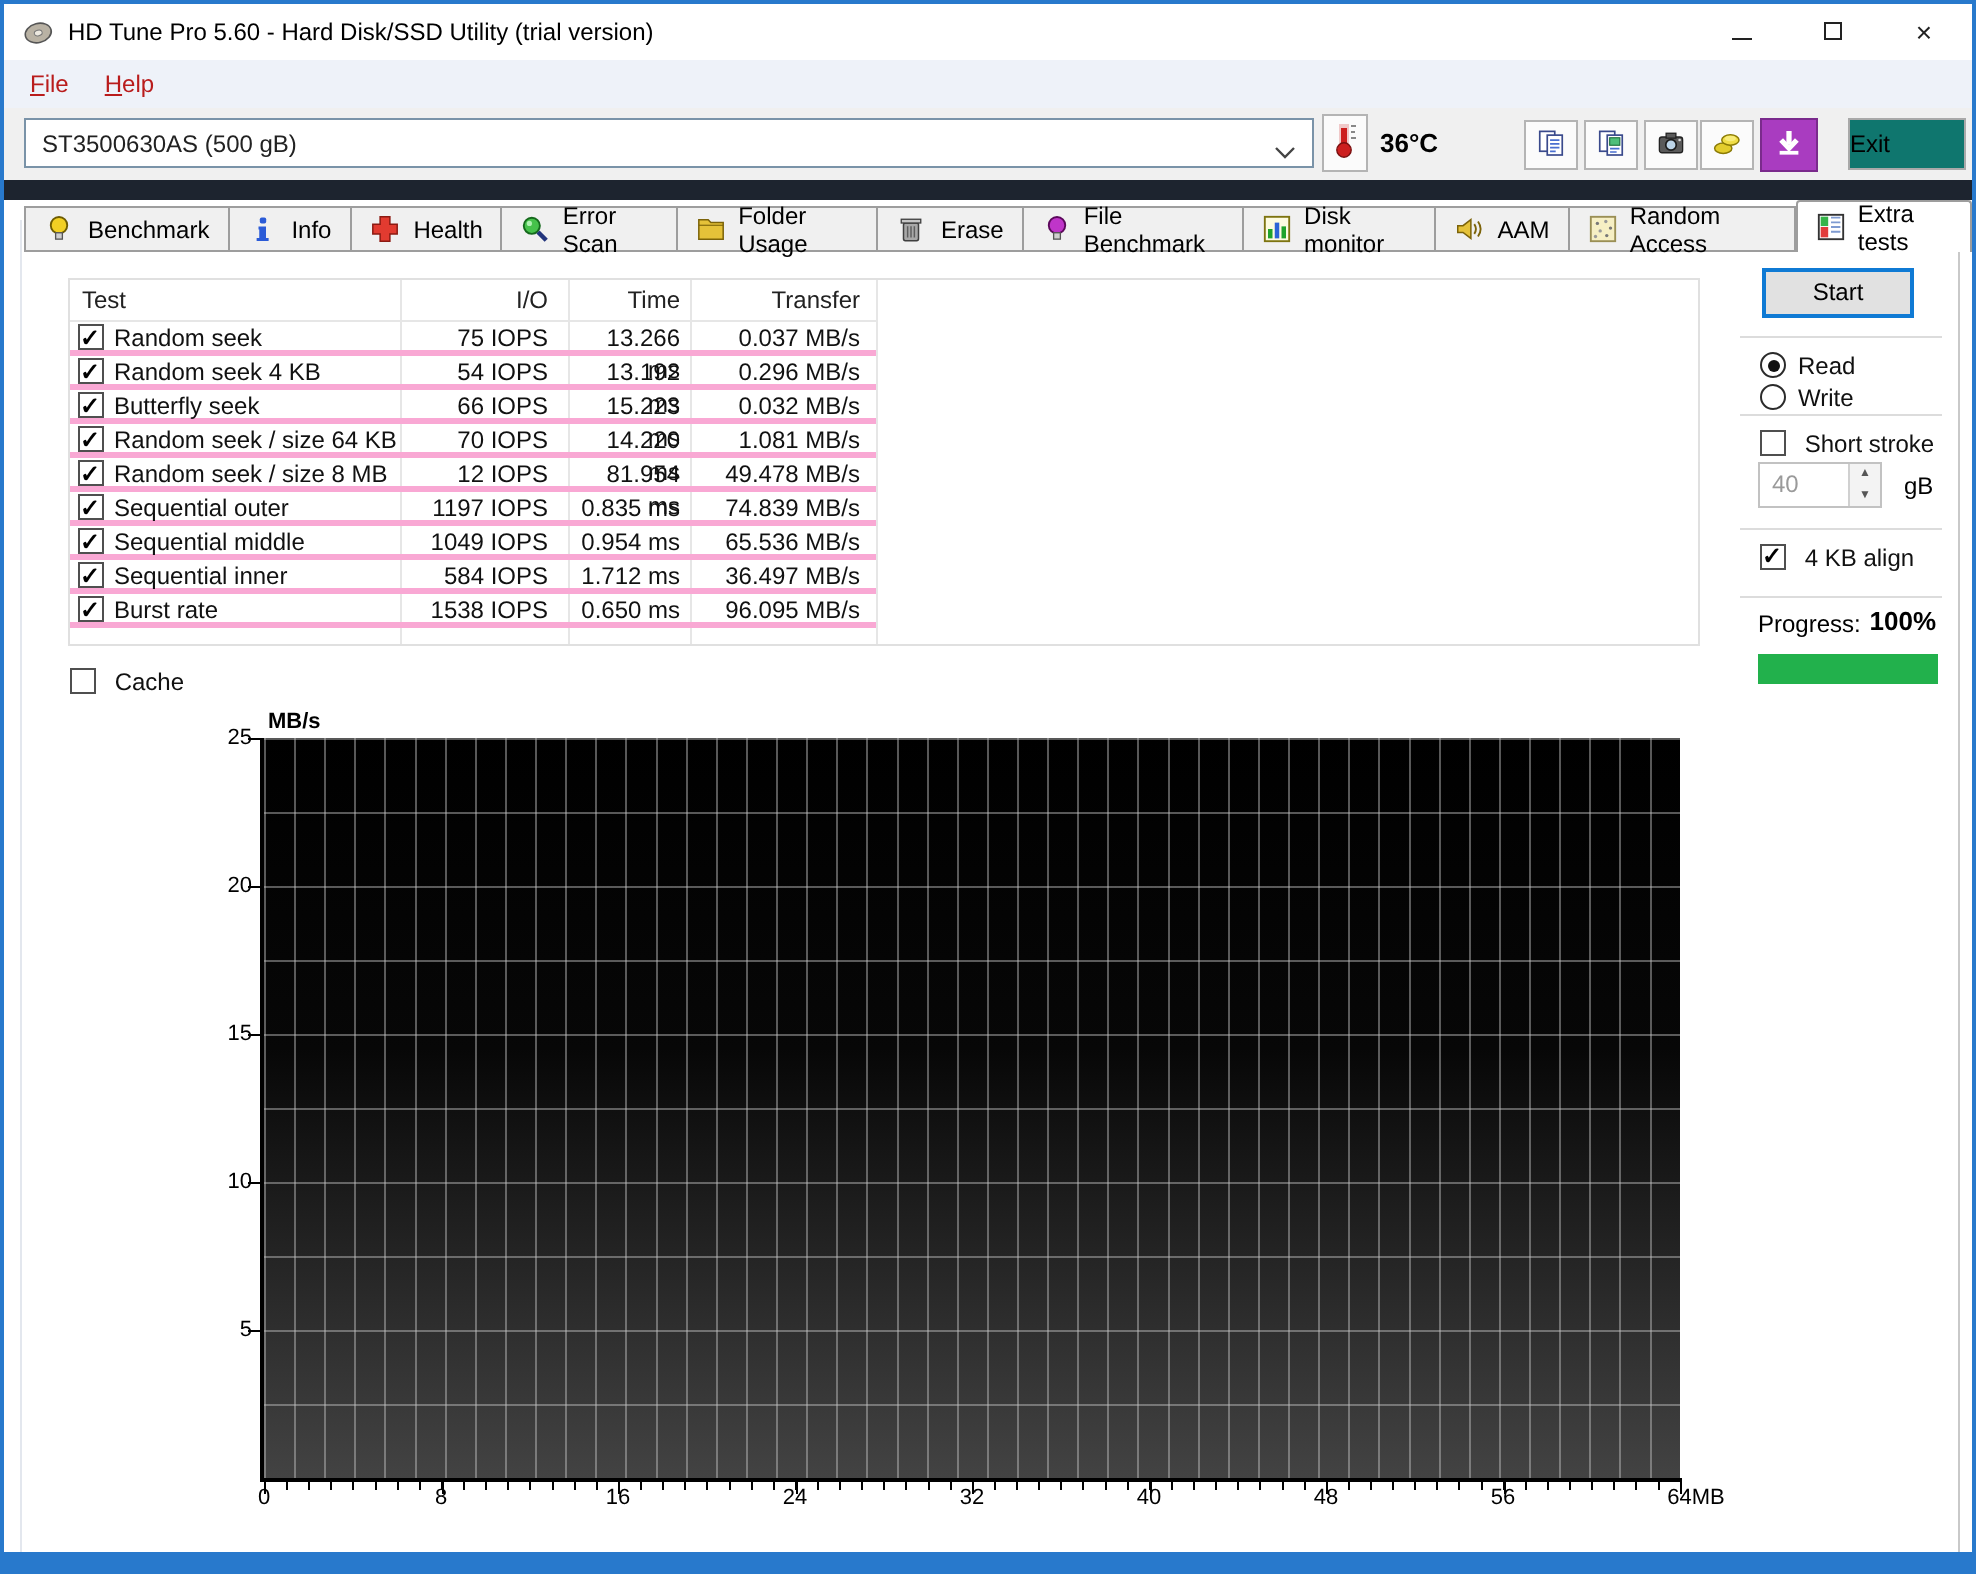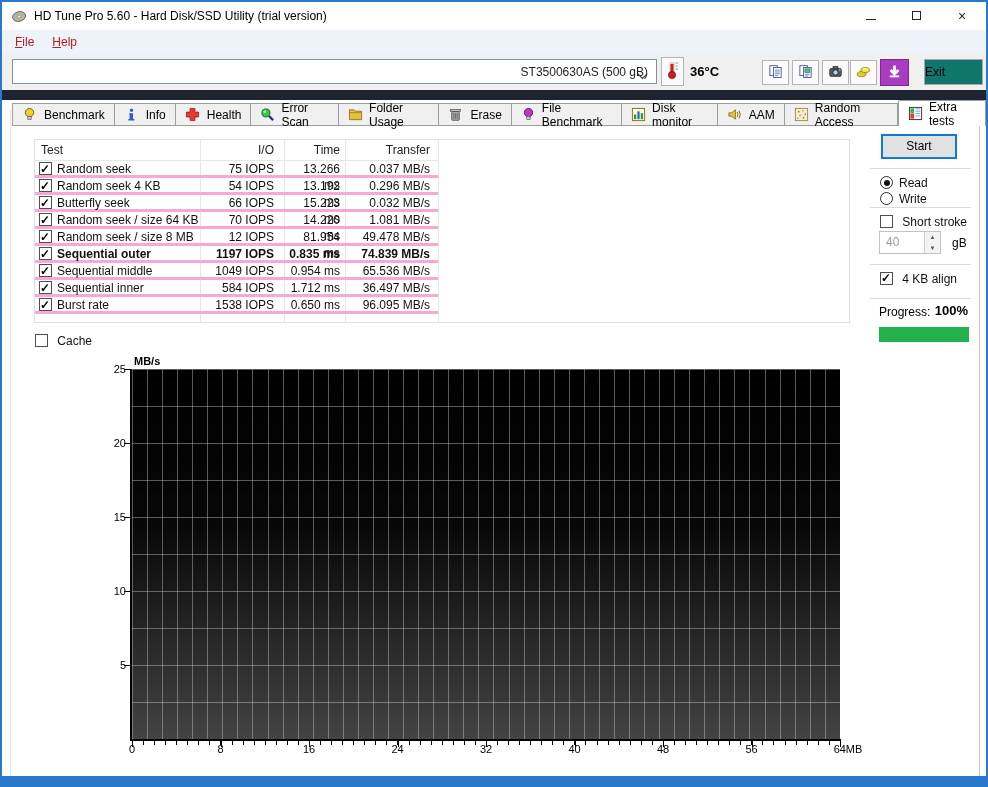--- a/index.html
+++ b/index.html
@@ -15,21 +15,21 @@
   .title-text{position:absolute;left:32px;top:0;line-height:28px;font-size:12px;color:#000;}
   .win-btn{position:absolute;top:0;width:34px;height:28px;text-align:center;line-height:28px;font-size:14px;color:#222;cursor:default;}
   .wb-min{left:852px;} .wb-max{left:897px;} .wb-close{left:943px;}
   .max-glyph{display:inline-block;width:9px;height:9px;border:1px solid #222;vertical-align:middle;margin-top:-3px;}
   .min-glyph{display:inline-block;width:10px;border-bottom:1px solid #222;vertical-align:middle;margin-top:4px;}
   
   .menubar{position:absolute;left:0;top:28px;width:100%;height:24px;background:#eef2f9;display:flex;align-items:center;padding-left:4px;}
   .menu-item{padding:0 9px;line-height:24px;color:#b91c1c;}
   
   .toolbar{position:absolute;left:0;top:52px;width:100%;height:36px;background:#f0f0f0;}
-  .combo{position:absolute;left:10px;top:5px;width:645px;height:25px;background:#fff;border:1px solid #7a93a8;display:flex;align-items:center;padding:0 8px;color:#222;justify-content:flex-end;}
+  .combo{position:absolute;left:10px;top:5px;width:645px;height:25px;background:#fff;border:1px solid #7a93a8;display:flex;align-items:center;padding:0 8px;color:#222;}
   .combo .chev{position:absolute;right:8px;top:9px;}
   .tool-btn{position:absolute;top:6px;width:27px;height:25px;background:#fbfbfb;border:1px solid #b4b4b4;display:flex;align-items:center;justify-content:center;}
   .thermo-btn{left:659px;top:3px;width:23px;height:29px;}
   .temp-label{position:absolute;left:688px;top:10px;font-weight:bold;font-size:13px;color:#000;}
   .btn-download{background:#a93cc0;border:1px solid #7a2a8c;}
   .exit-btn{position:absolute;left:922px;top:5px;width:59px;height:26px;background:#0f766e;border:1px solid #a9a9a9;text-align:left;line-height:24px;color:#000;}
   
   .navy-strip{position:absolute;left:0;top:88px;width:100%;height:10px;background:#1d242f;}
   
   .tabbar{position:absolute;left:10px;top:98px;height:26px;display:flex;align-items:flex-end;}
@@ -331,21 +331,21 @@
           <span class="rt-c2">14.220 ms</span>
           <span class="rt-c3">1.081 MB/s</span>
         </div>
         <div class="rt-row" style="top: 89px;">
           <span class="cb checked"></span>
           <span class="rowlabel">Random seek / size 8 MB</span>
           <span class="rt-c1">12 IOPS</span>
           <span class="rt-c2">81.954 ms</span>
           <span class="rt-c3">49.478 MB/s</span>
         </div>
-        <div class="rt-row" style="top: 106px; font-weight: bold;">
+        <div class="rt-row" style="top: 106px;">
           <span class="cb checked"></span>
           <span class="rowlabel">Sequential outer</span>
           <span class="rt-c1">1197 IOPS</span>
           <span class="rt-c2">0.835 ms</span>
           <span class="rt-c3">74.839 MB/s</span>
         </div>
         <div class="rt-row" style="top: 123px;">
           <span class="cb checked"></span>
           <span class="rowlabel">Sequential middle</span>
           <span class="rt-c1">1049 IOPS</span>

